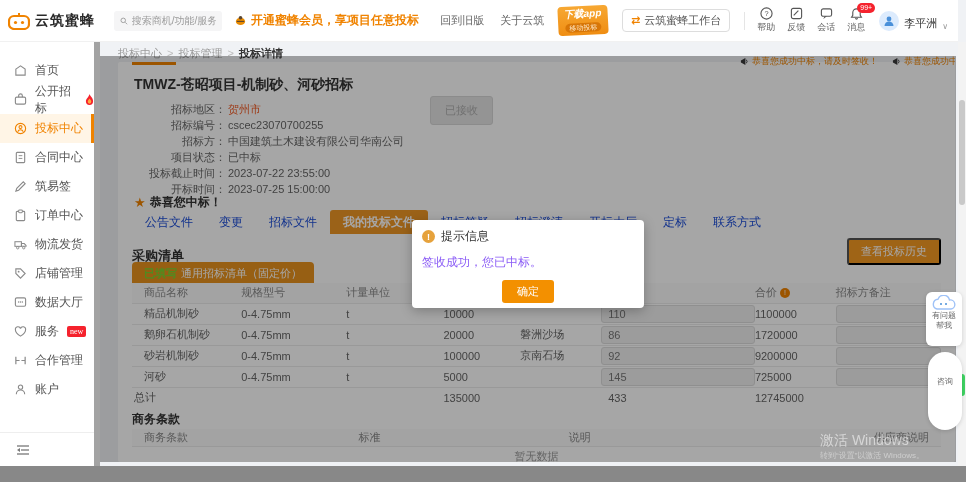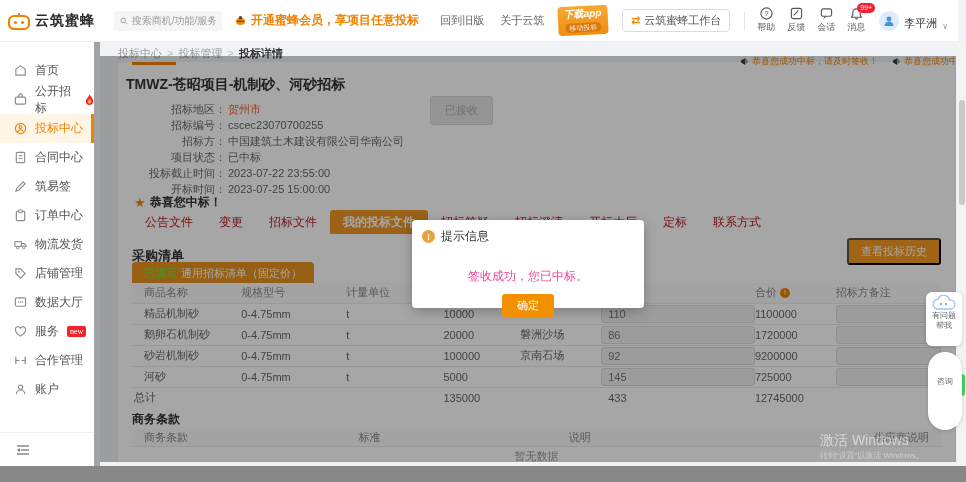--- a/index.html
+++ b/index.html
@@ -49,33 +49,33 @@
   
   .crumbs{position:absolute;left:118px;top:46px;font-size:11px;color:#999;z-index:5;}
   .crumbs .sep{margin:0 5px;color:#bbb;}
   .crumbs .cur{color:#333;font-weight:bold;}
   .marquee{position:absolute;left:740px;top:55px;width:215px;display:flex;gap:14px;z-index:6;
            font-size:9px;color:#f08300;white-space:nowrap;overflow:hidden;}
   .marquee .seg{display:flex;align-items:center;gap:3px;}
   .card{position:absolute;left:118px;top:62px;width:837px;height:400px;background:#fff;
         border-radius:2px;z-index:4;overflow:hidden;}
   .card .topbarline{position:absolute;top:0;left:14px;width:44px;height:3px;background:#f08300;}
-  .proj-title{position:absolute;left:8px;top:14px;font-size:14px;font-weight:bold;color:#333;}
+  .proj-title{position:absolute;left:16px;top:14px;font-size:14px;font-weight:bold;color:#333;}
   .info{position:absolute;left:16px;top:39px;}
   .info .row{display:flex;line-height:16px;font-size:11px;}
   .info .lab{width:92px;text-align:right;color:#666;}
   .info .val{color:#666;margin-left:2px;}
   .info .val.hl{color:#f15a24;}
   .congrats{position:absolute;left:16px;top:132px;font-size:12px;font-weight:bold;color:#333;
             display:flex;align-items:center;gap:4px;}
   .congrats .star{color:#f08300;font-size:13px;}
   .received-btn{position:absolute;left:312px;top:34px;background:#e3e3e3;border:1px solid #d6d6d6;
                 color:#aeaeae;font-size:11px;padding:6px 14px;border-radius:3px;cursor:default;}
   .tabs{position:absolute;left:14px;top:148px;right:14px;display:flex;align-items:flex-end;height:24px;}
-  .tab{padding:0 13px;line-height:24px;font-size:12px;color:#b91c1c;cursor:pointer;white-space:nowrap;}
+  .tab{padding:0 13px;line-height:24px;font-size:12px;color:#1d4ed8;cursor:pointer;white-space:nowrap;}
   .tab.active{background:#ef9726;color:#fff;border-radius:3px 3px 0 0;font-weight:bold;}
   .sect-row{position:absolute;left:14px;top:176px;right:14px;display:flex;align-items:flex-end;justify-content:space-between;}
   .sect-title{font-size:13px;font-weight:bold;color:#333;}
   .hist-btn{background:#f59a23;color:#fff;font-size:11px;padding:4px 12px;border-radius:3px;cursor:pointer;}
   .list-tab{position:absolute;left:14px;top:200px;background:#e8921e;color:#fff;font-size:11px;
             padding:4px 12px;border-radius:4px 4px 0 0;cursor:pointer;}
   .list-tab .st{color:#7cd631;margin-right:4px;font-weight:bold;}
   .ptable{position:absolute;left:14px;top:221px;right:14px;border-collapse:collapse;width:809px;
           font-size:11px;color:#666;table-layout:fixed;}
   .ptable th{font-weight:normal;color:#888;text-align:left;height:20px;background:#fafafa;}
@@ -91,21 +91,21 @@
   .ttable th{font-weight:normal;color:#888;text-align:left;height:17px;background:#fafafa;}
   .ttable td{height:20px;border-top:1px solid #ebebeb;text-align:center;color:#999;}
   
   .overlay{position:absolute;left:100px;top:56px;width:856px;height:406px;background:rgba(0,0,0,0.35);z-index:40;}
   .modal{position:absolute;left:412px;top:220px;width:232px;height:88px;background:#fff;border-radius:4px;
          z-index:50;box-shadow:0 3px 12px rgba(0,0,0,0.25);padding:8px 10px;}
   .modal-h{display:flex;align-items:center;gap:6px;}
   .modal-ic{width:13px;height:13px;border-radius:50%;background:#e6a23c;color:#fff;font-size:9px;
             font-weight:bold;display:flex;align-items:center;justify-content:center;}
   .modal-t{font-size:12px;color:#333;}
-  .modal-b{text-align:center;font-size:12px;color:#ec4899;margin-top:23px;}
+  .modal-b{text-align:left;font-size:12px;color:#8b5cf6;margin-top:9px;}
   .confirm-btn{display:block;margin:9px auto 0;background:#f39000;color:#fff;border:none;font-size:11px;
                padding:4px 15px;border-radius:3px;cursor:pointer;}
   
   .helper-tag{position:absolute;right:4px;top:292px;width:36px;height:54px;background:#fff;border-radius:6px;
               box-shadow:0 1px 4px rgba(0,0,0,0.15);z-index:60;display:flex;flex-direction:column;
               align-items:center;padding-top:3px;cursor:pointer;}
   .helper-tag .t{font-size:8px;color:#666;line-height:10px;}
   .helper-pill{position:absolute;right:4px;top:352px;width:34px;height:78px;background:#fff;border-radius:17px;
                box-shadow:0 1px 4px rgba(0,0,0,0.15);z-index:60;display:flex;flex-direction:column;
                align-items:center;justify-content:space-evenly;cursor:pointer;gap:28px;}

